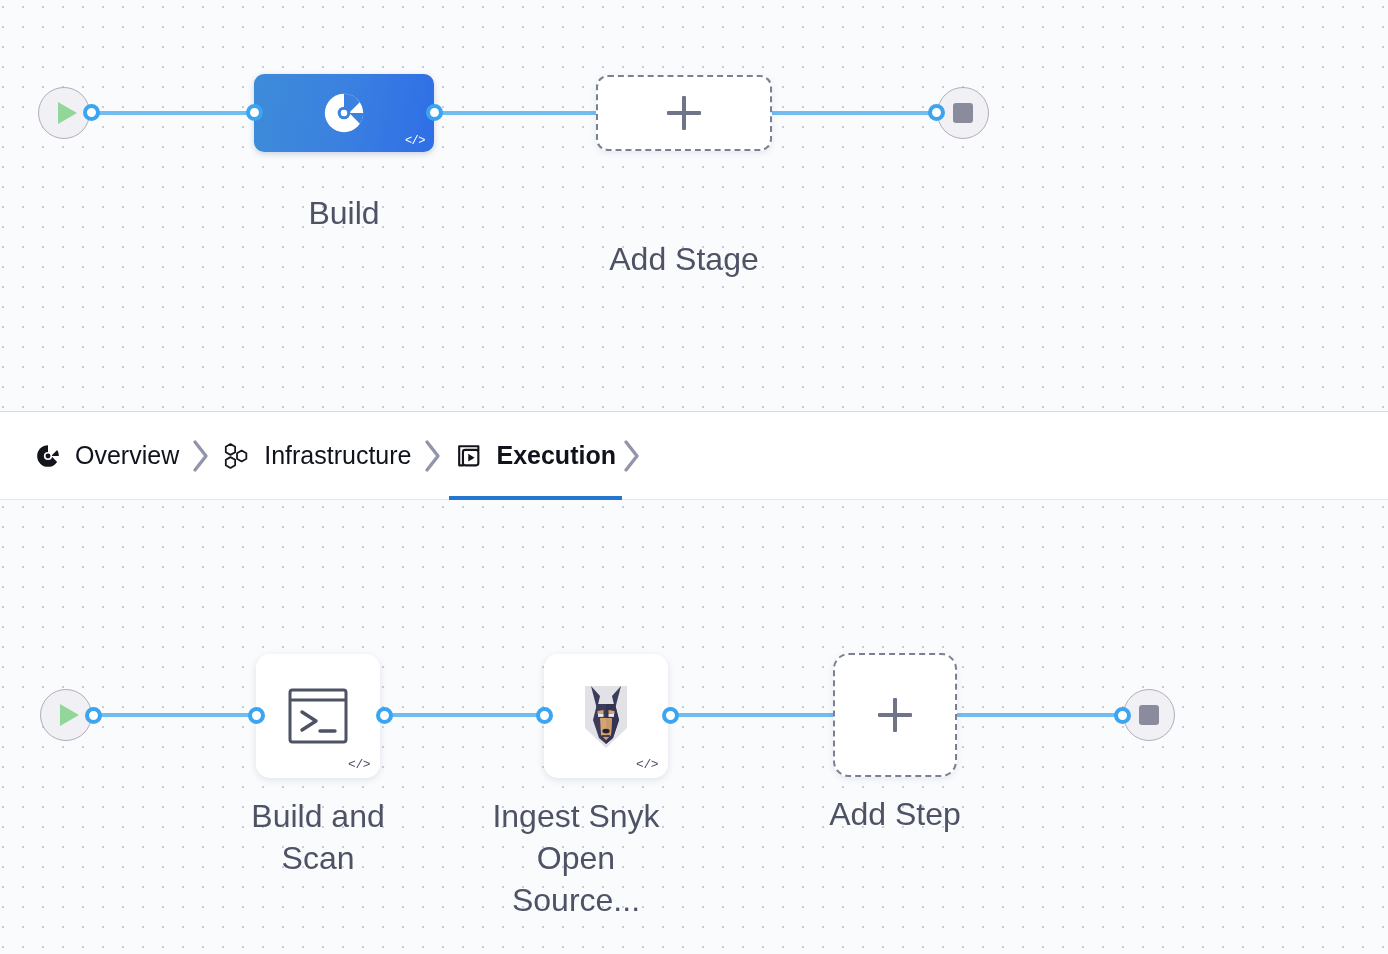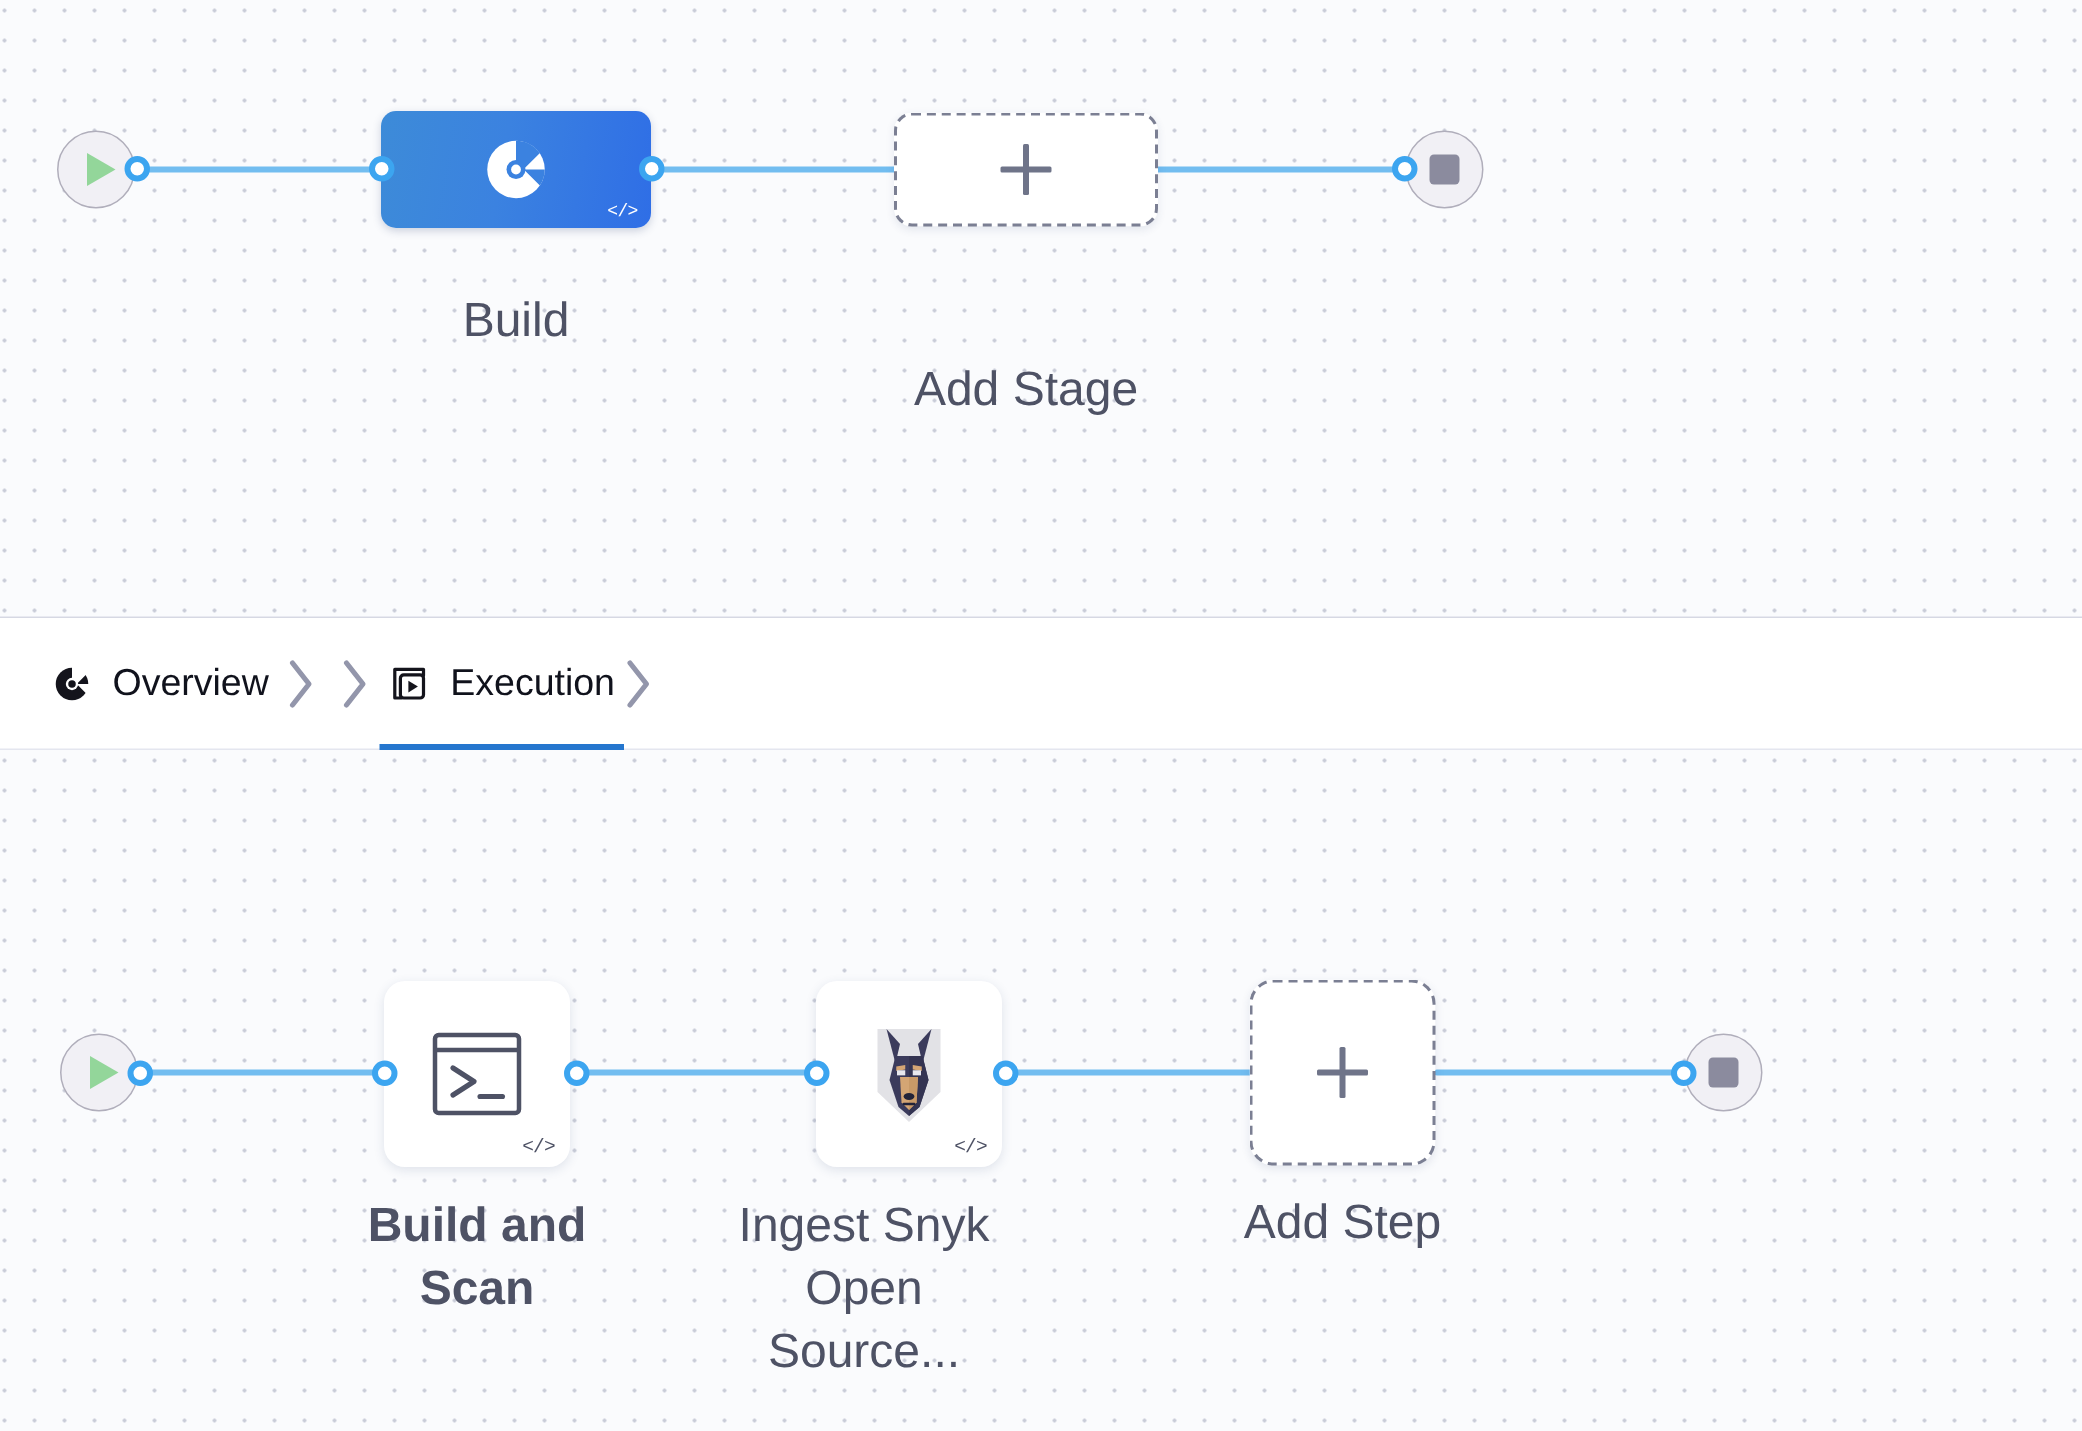--- a/index.html
+++ b/index.html
@@ -172,21 +172,21 @@
     gap: 13px;
     height: 89px;
     padding: 0 4px;
     cursor: pointer;
     text-align: right;
   }
   .tab-label {
     font-size: 25px;
     color: #10121c;
   }
-  .tab.active .tab-label { font-weight: normal; }
+  .tab.active .tab-label { font-weight: bold; }
   .tab.active::after {
     content: "";
     position: absolute;
     left: -2px;
     right: -2px;
     bottom: 0;
     height: 4px;
     background: #2576ce;
   }
   .tab-icon {
@@ -262,20 +262,30 @@
     </span>
     <span class="tab-label">Overview</span>
   </div>
 
   <span class="chev sp-a">
     <svg width="20" height="34" viewBox="0 0 20 34">
         <path d="M4 3 L15 17 L4 31" stroke="#9396ab" stroke-width="3.4" fill="none" stroke-linecap="round" stroke-linejoin="round"></path>
       </svg>
   </span>
 
+  <div class="tab">
+    <span class="tab-icon">
+      <svg width="28" height="28" viewBox="0 0 30 30">
+        <path d="M8 2.2 13 5.1 13 10.9 8 13.8 3 10.9 3 5.1 Z" fill="none" stroke="#14141c" stroke-width="1.9" stroke-linejoin="round"></path>
+        <path d="M8 16.2 13 19.1 13 24.9 8 27.8 3 24.9 3 19.1 Z" fill="none" stroke="#14141c" stroke-width="1.9" stroke-linejoin="round"></path>
+        <path d="M20 9.2 25 12.1 25 17.9 20 20.8 15 17.9 15 12.1 Z" fill="none" stroke="#14141c" stroke-width="1.9" stroke-linejoin="round"></path>
+      </svg>
+    </span>
+    <span class="tab-label">Infrastructure</span>
+  </div>
 
   <span class="chev sp-a">
     <svg width="20" height="34" viewBox="0 0 20 34">
         <path d="M4 3 L15 17 L4 31" stroke="#9396ab" stroke-width="3.4" fill="none" stroke-linecap="round" stroke-linejoin="round"></path>
       </svg>
   </span>
 
   <div class="tab active">
     <span class="tab-icon">
       <svg width="28" height="28" viewBox="0 0 30 30">
@@ -311,21 +321,21 @@
     <svg width="62" height="58" viewBox="0 0 62 58">
       <rect x="3" y="3" width="56" height="52" rx="2.5" fill="#ffffff" stroke="#4e5265" stroke-width="3"></rect>
       <path d="M3 13 L59 13" stroke="#4e5265" stroke-width="3"></path>
       <path d="M15 25 L29 34 L15 43" fill="none" stroke="#4e5265" stroke-width="3.4" stroke-linecap="round" stroke-linejoin="round"></path>
       <path d="M33 44 L48 44" stroke="#4e5265" stroke-width="3.4" stroke-linecap="round"></path>
     </svg>
     <span class="code-badge">&lt;/&gt;</span>
   </div>
   <div class="port" style="left:248px; top:207px;"></div>
   <div class="port" style="left:376px; top:207px;"></div>
-  <div class="caption" style="left:226px; top:295px; width:184px;font-weight:bold;">Build and Scan</div>
+  <div class="caption" style="left:226px; top:295px; width:184px;">Build and Scan</div>
 
   <div class="step-node" style="left:544px; top:154px;">
     <svg width="62" height="72" viewBox="0 0 62 72">
 
       <path d="M10 6 L52 6 L52 48 L31 68 L10 48 Z" fill="#e2e2e6"></path>
 
       <path d="M16 6 L22 29 L25 16 Z" fill="#3b3b5c"></path>
       <path d="M46 6 L40 29 L37 16 Z" fill="#3b3b5c"></path>
 
       <path d="M22 24 L40 24 L44 40 L38 58 L31 64 L24 58 L18 40 Z" fill="#3b3b5c"></path>

